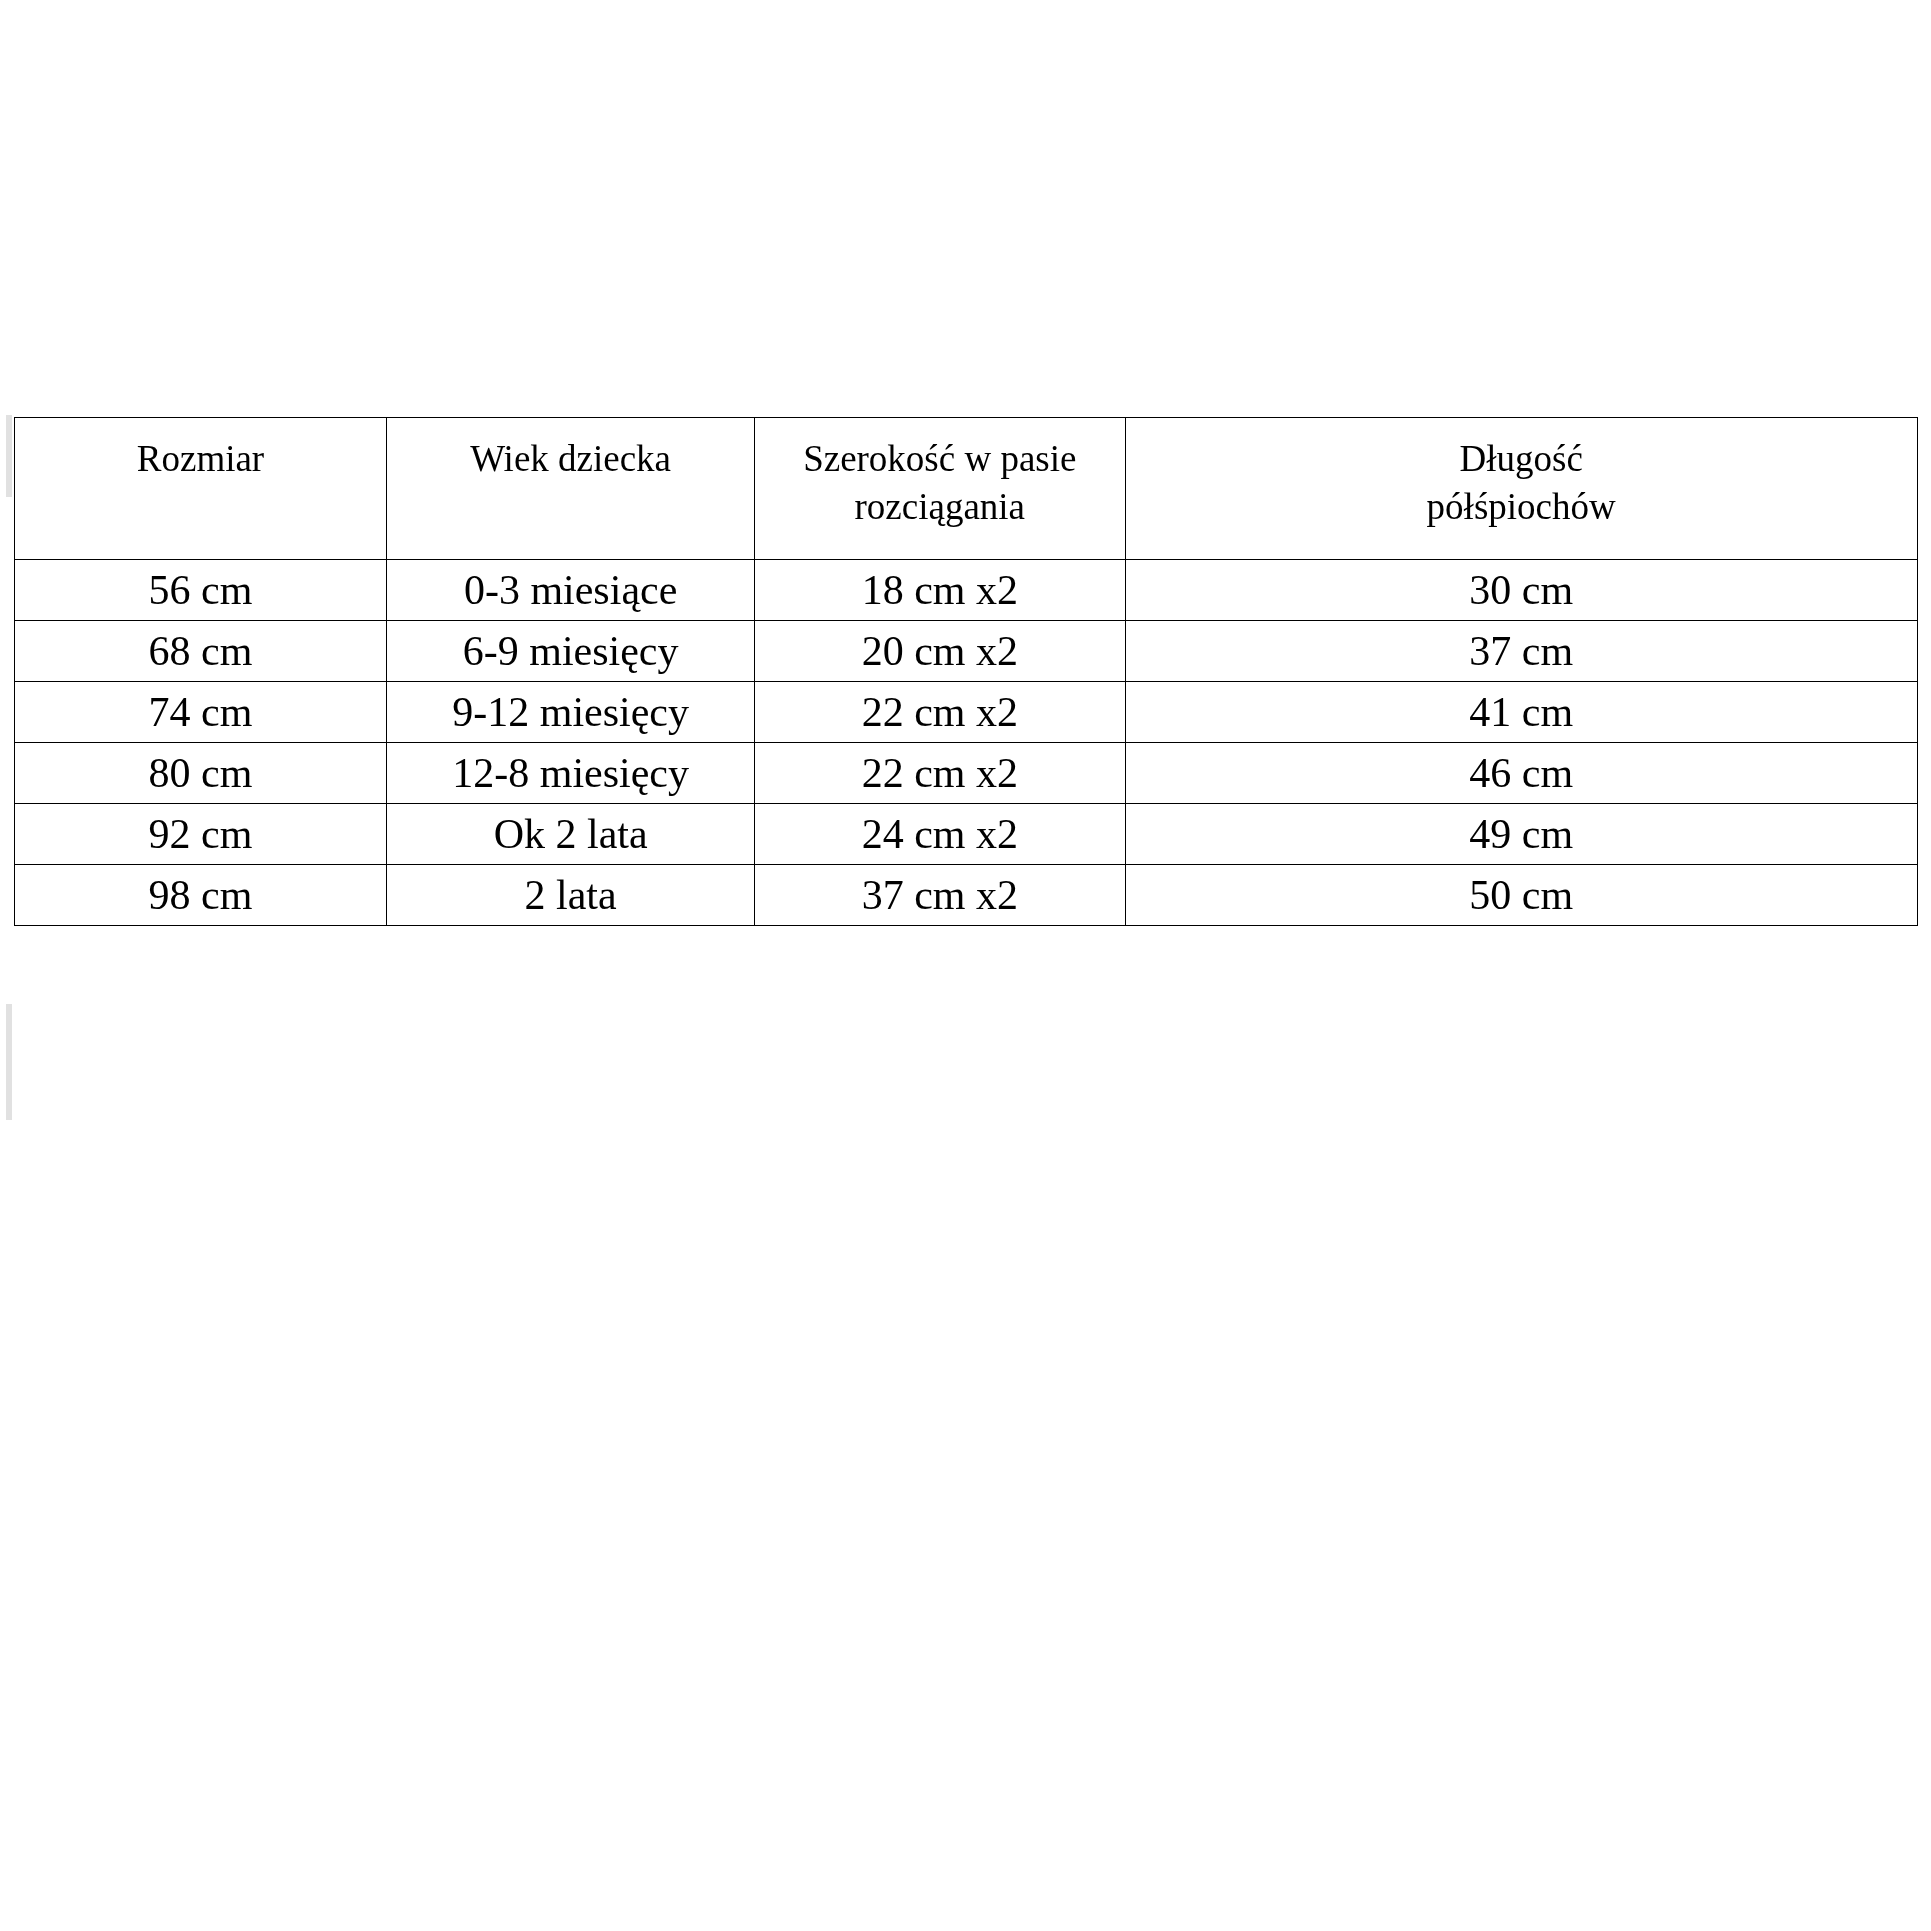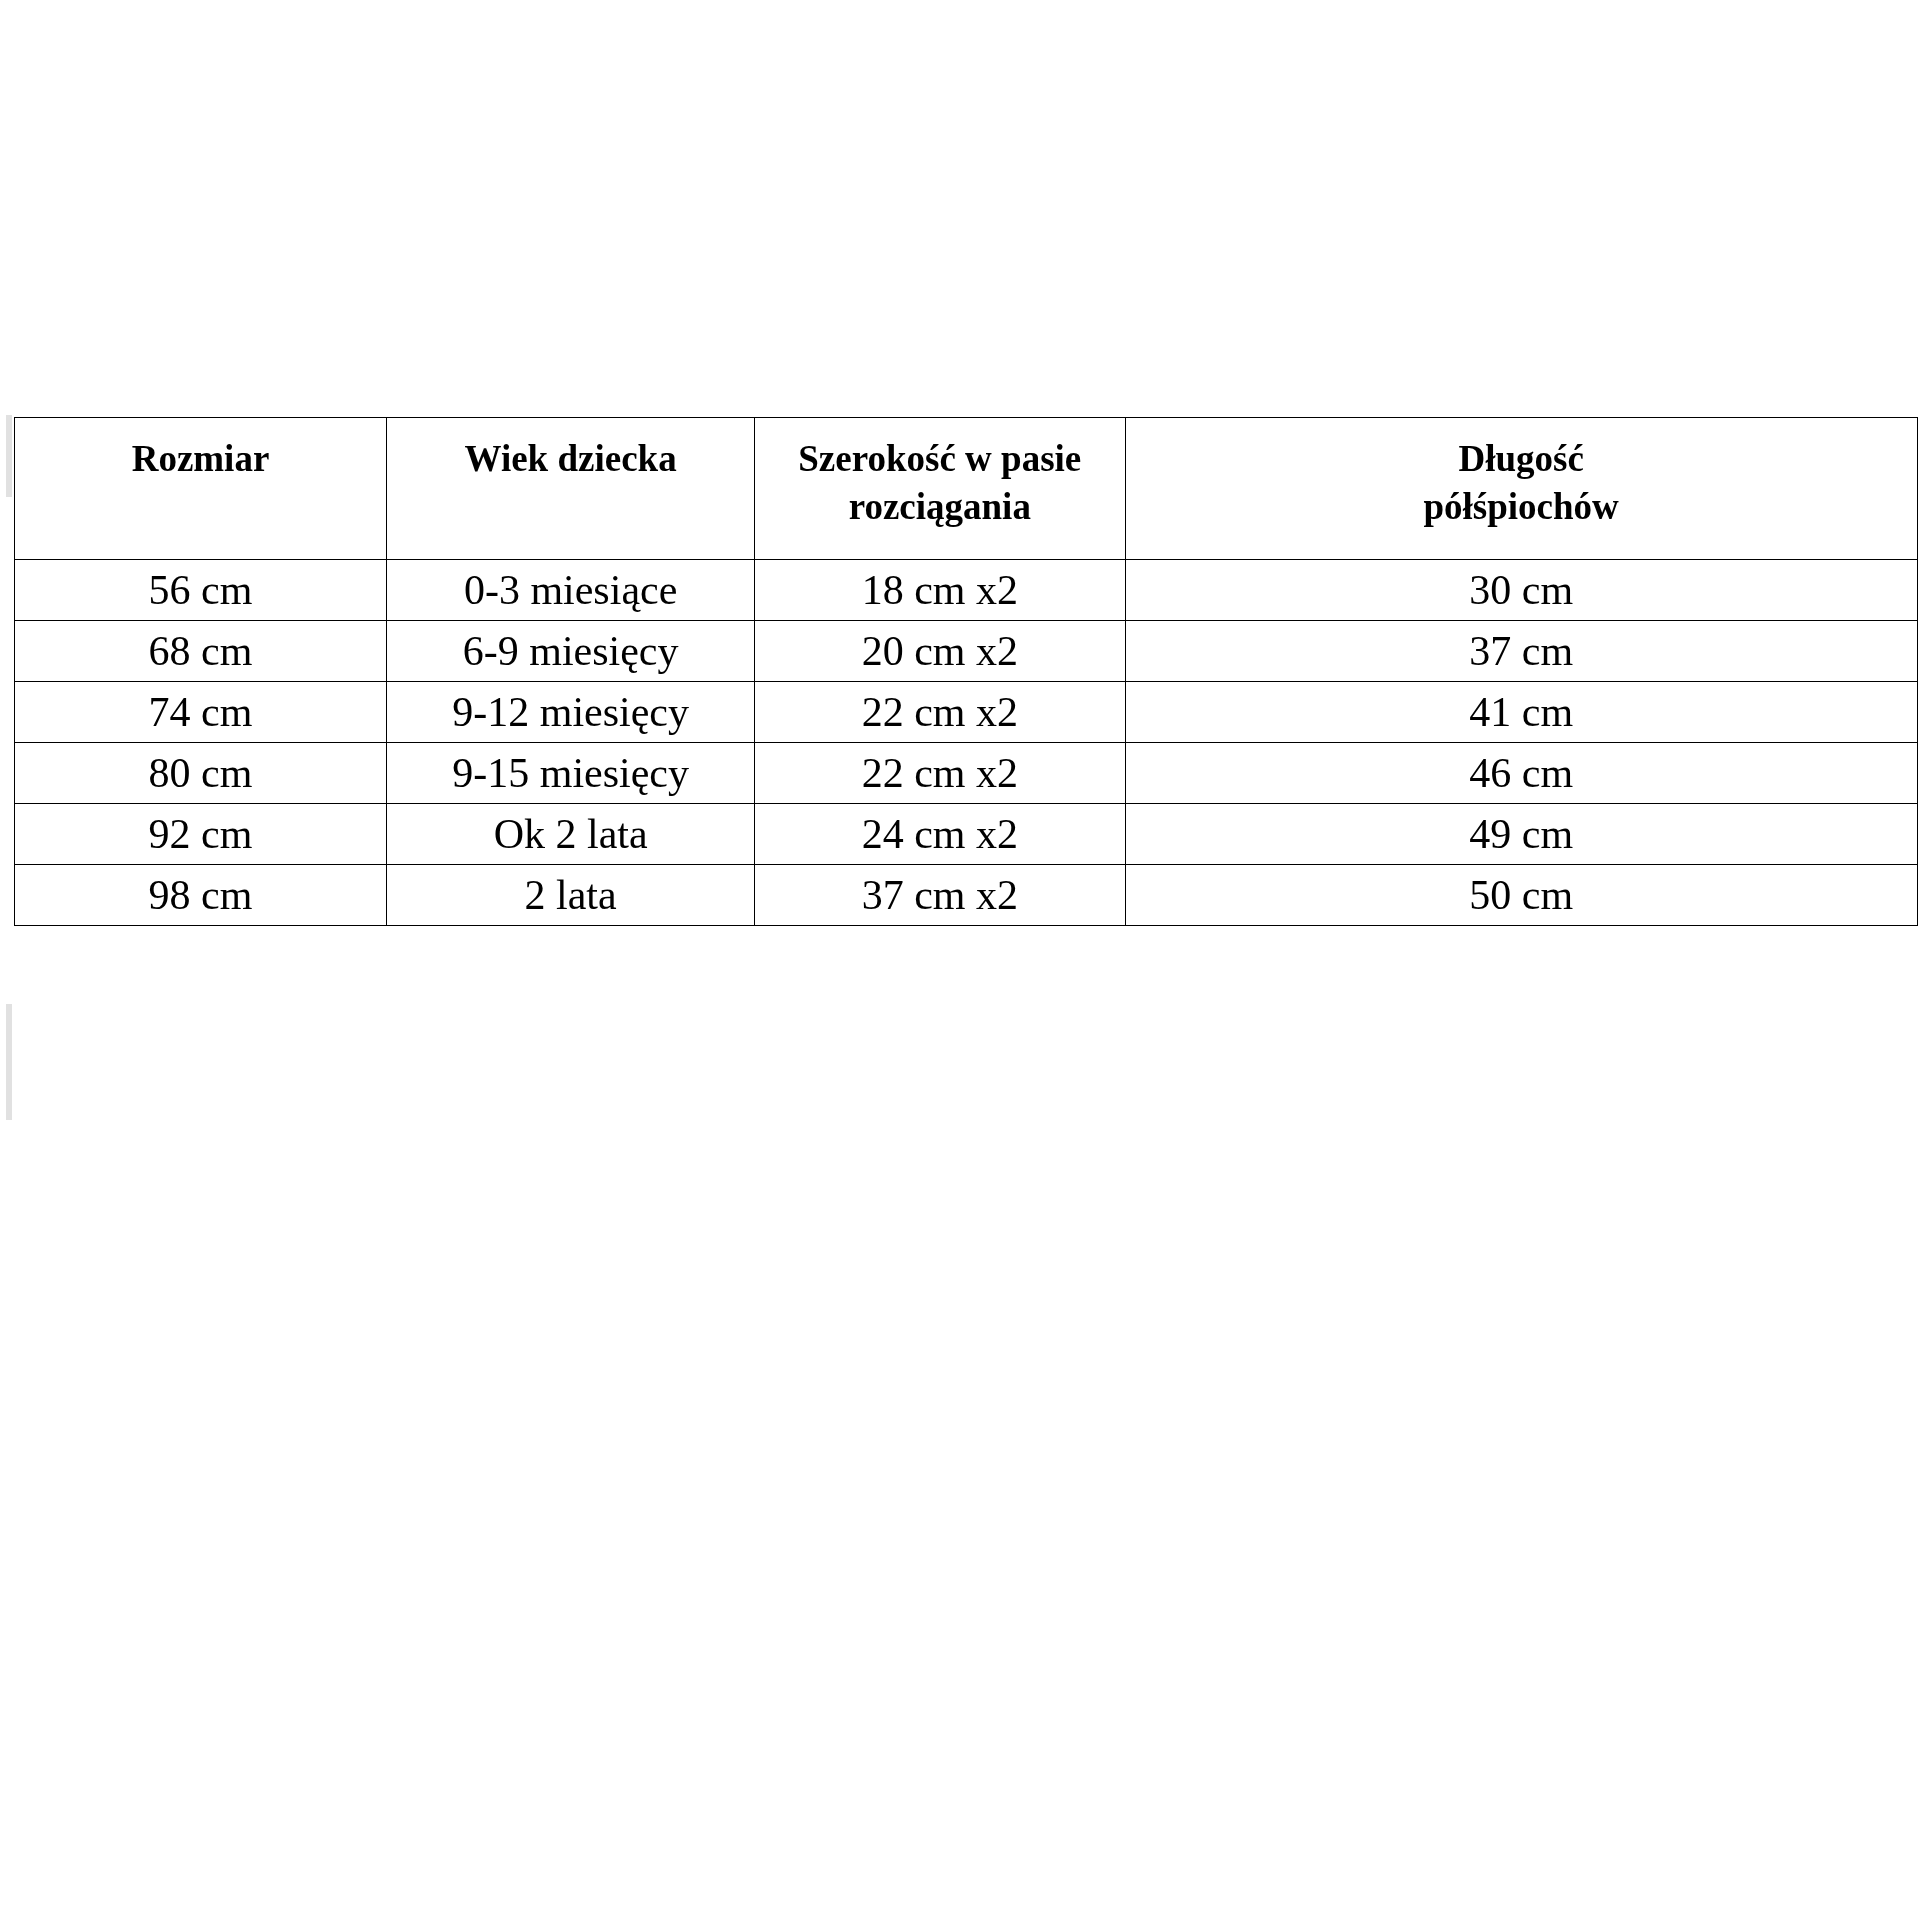--- a/index.html
+++ b/index.html
@@ -28,21 +28,21 @@
     table-layout: fixed;
   }
   table.size-table th,
   table.size-table td {
     border: 1.9px solid #000000;
     text-align: center;
     overflow: hidden;
   }
   table.size-table th {
     font-size: 37px;
-    font-weight: bold;
+    font-weight: normal;
     vertical-align: top;
     padding-top: 17.4px;
     padding-bottom: 27px;
     height: 120px;
     box-sizing: border-box;
     white-space: pre-line;
     line-height: 1.3;
   }
   table.size-table td {
     font-size: 42px;
@@ -105,21 +105,21 @@
           <td>37 cm</td>
         </tr>
         <tr>
           <td>74 cm</td>
           <td>9-12 miesięcy</td>
           <td>22 cm x2</td>
           <td>41 cm</td>
         </tr>
         <tr>
           <td>80 cm</td>
-          <td>9-15 miesięcy</td>
+          <td>12-8 miesięcy</td>
           <td>22 cm x2</td>
           <td>46 cm</td>
         </tr>
         <tr>
           <td>92 cm</td>
           <td>Ok 2 lata</td>
           <td>24 cm x2</td>
           <td>49 cm</td>
         </tr>
         <tr>

